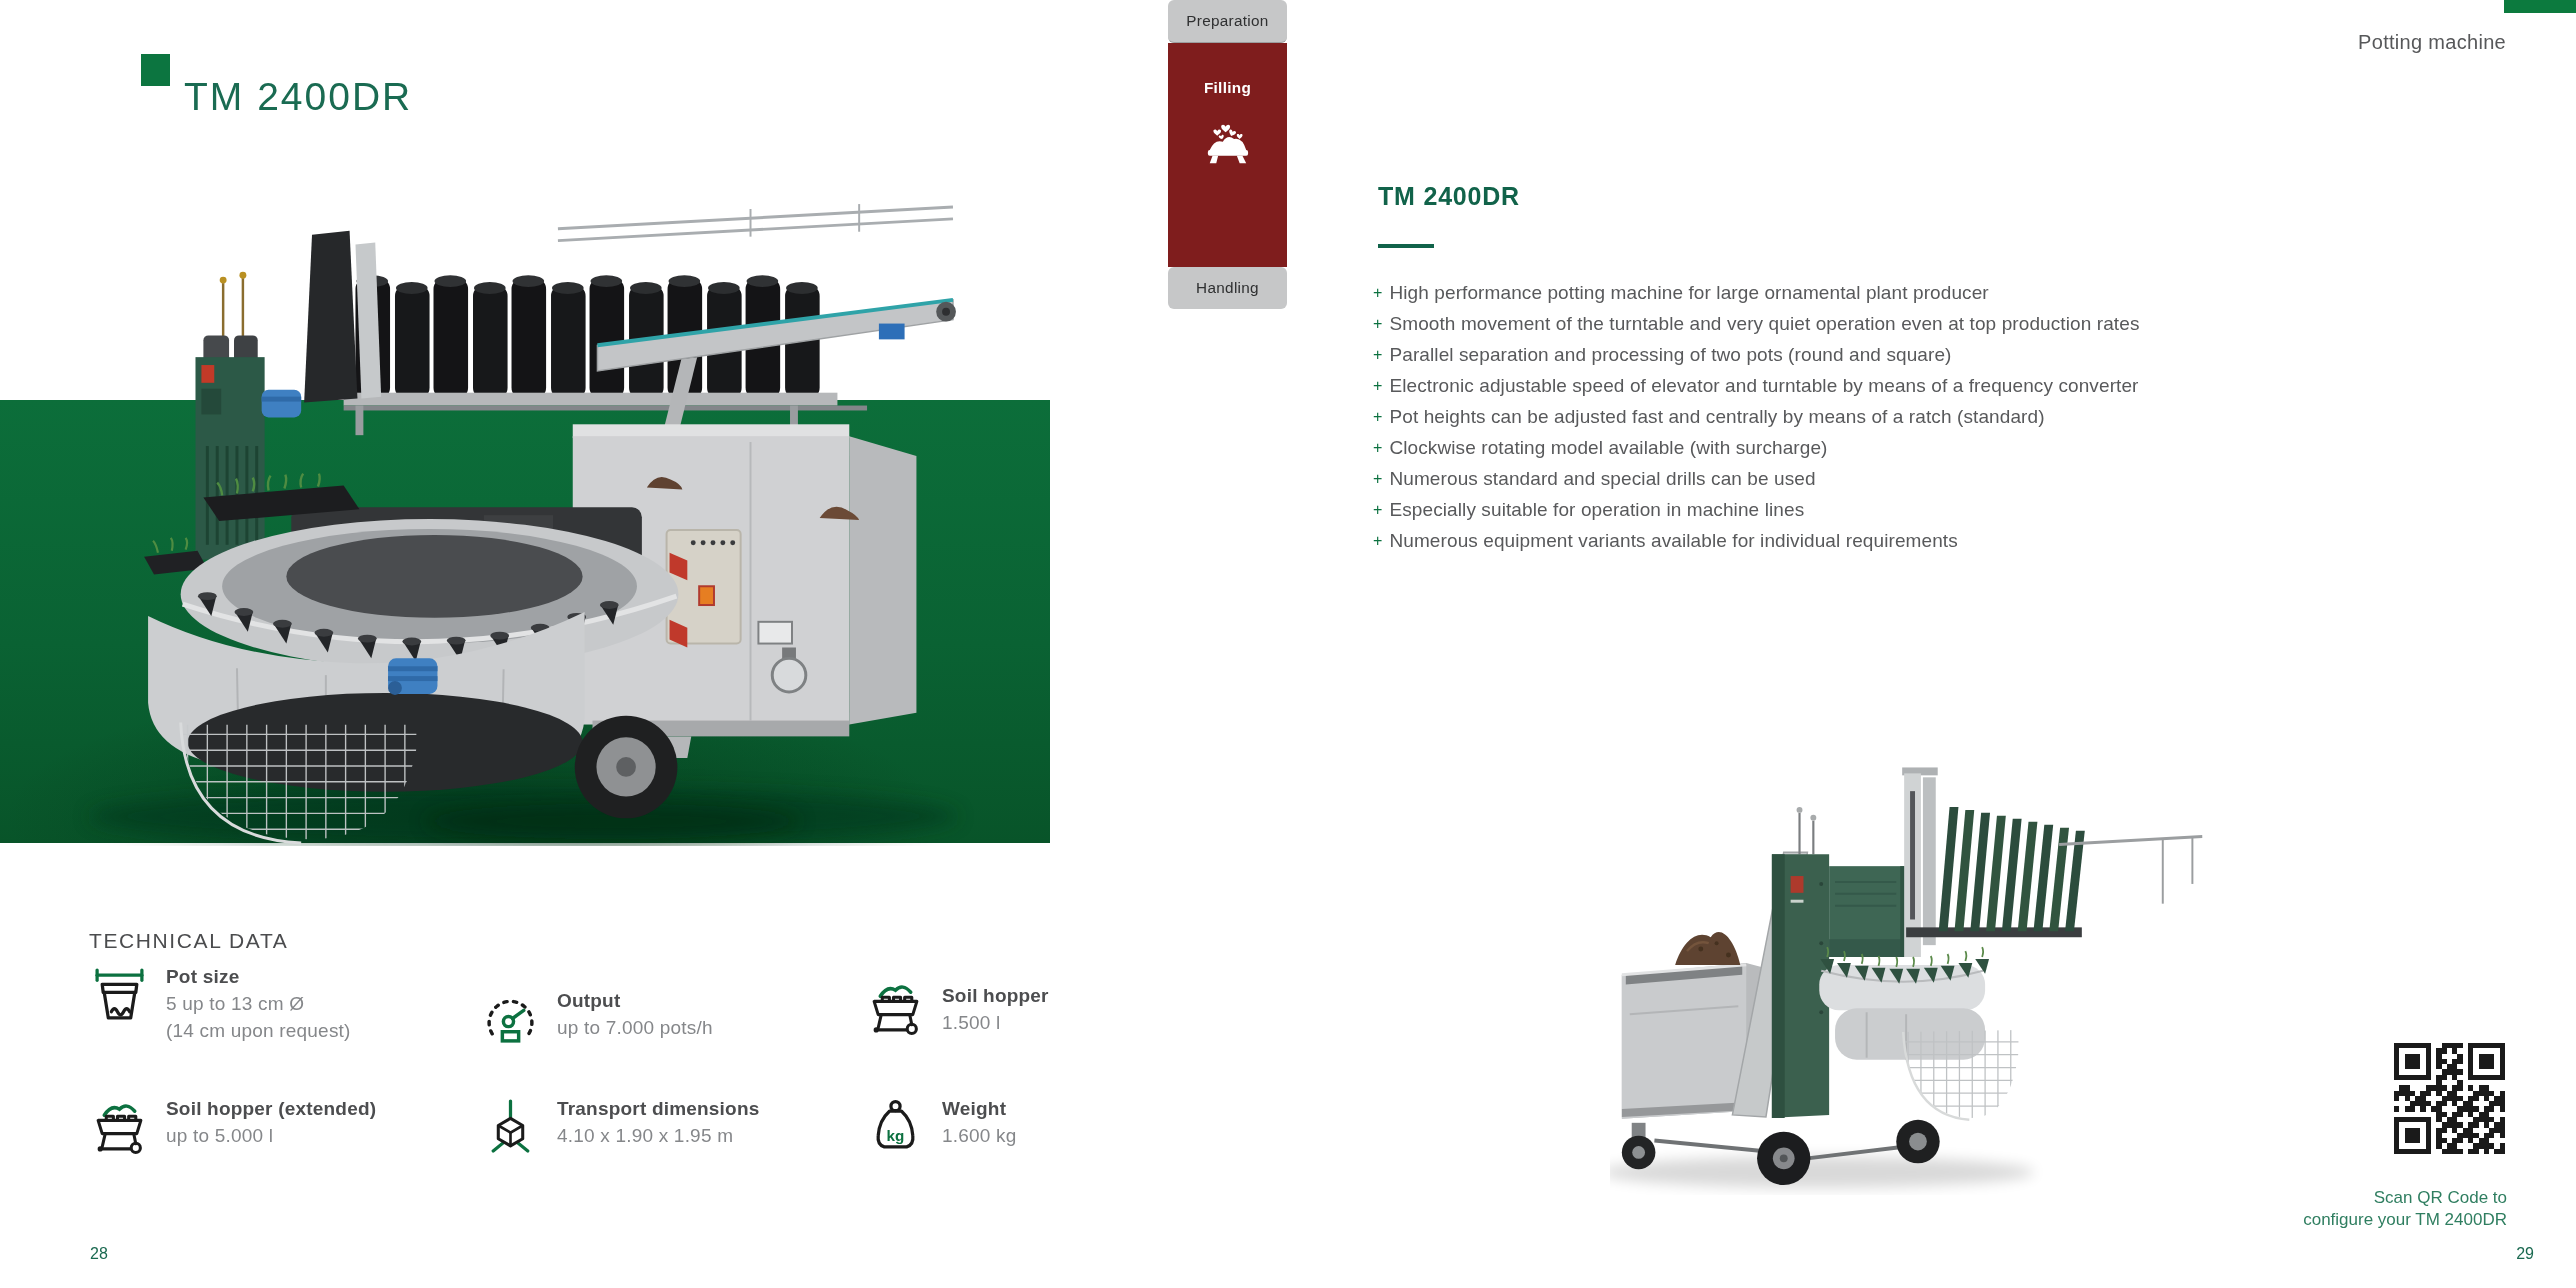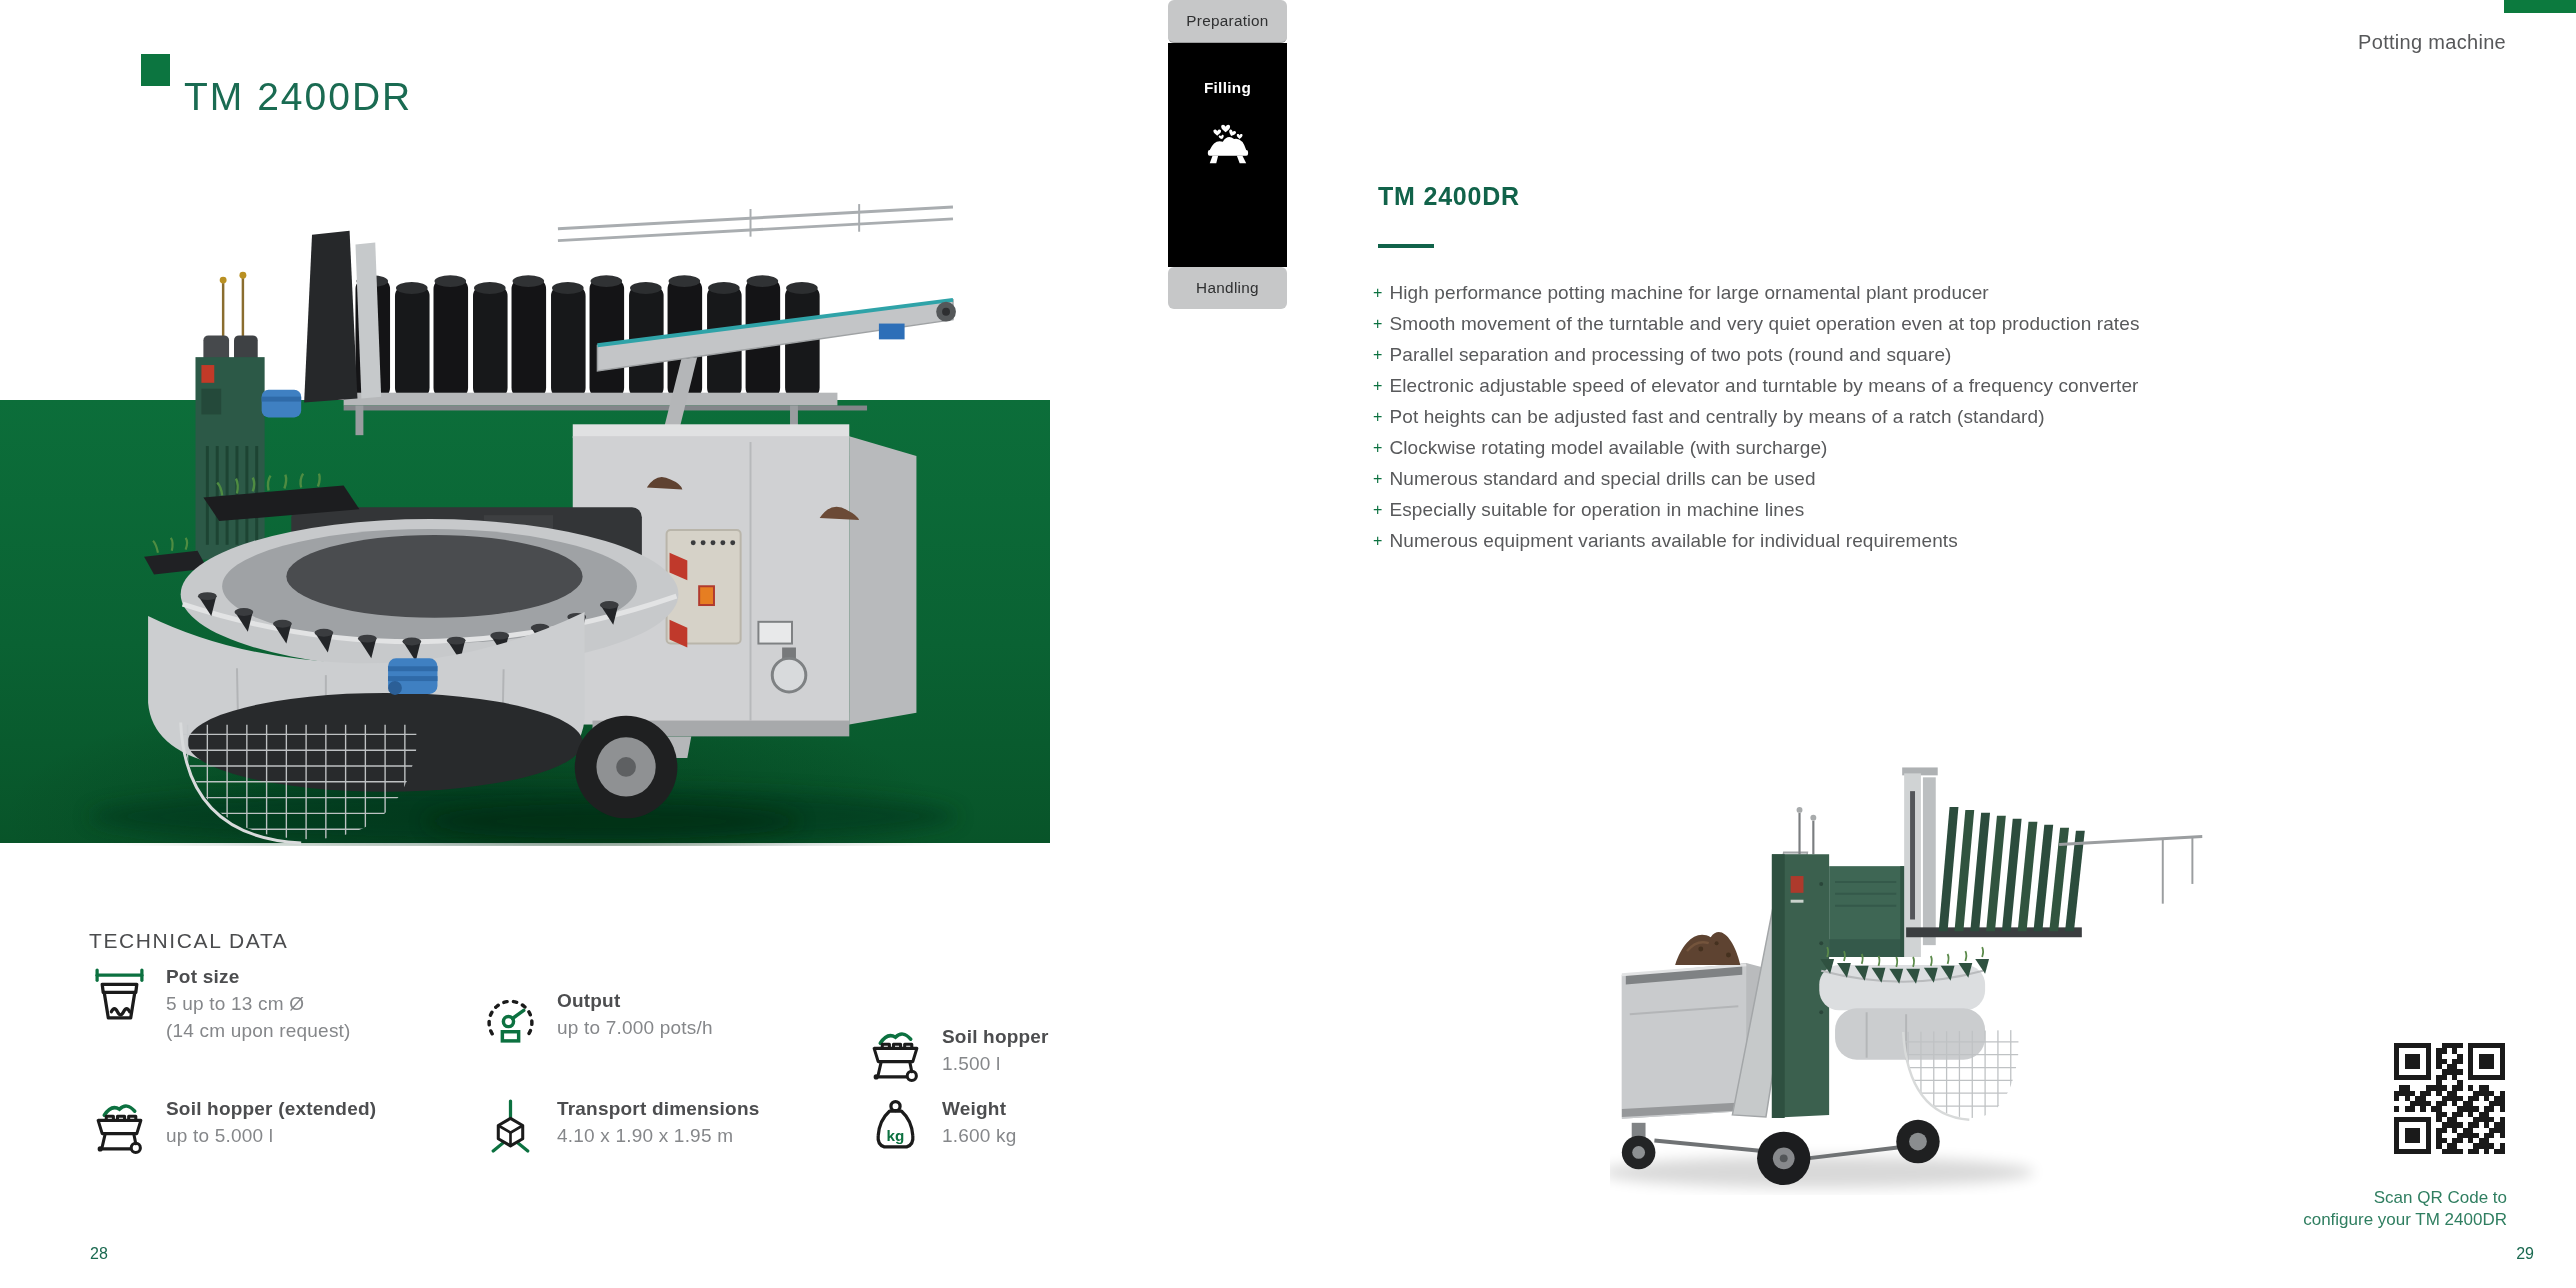--- a/index.html
+++ b/index.html
@@ -13,21 +13,21 @@
      background:
        radial-gradient(ellipse 62% 42% at 45% 94%, rgba(2,40,18,.5), rgba(2,40,18,0) 72%),
        linear-gradient(180deg,#0c6e3a 0%, #0a6233 55%, #085429 100%);}
   .machine-left{left:59px;top:130px;width:988px;height:716px;}
   .machine-right{left:1610px;top:716px;width:612px;height:479px;}
   
   .tabs{left:1168px;top:0;width:119px;}
   .tab{display:flex;align-items:center;justify-content:center;font-size:15.3px;color:#2f3031;letter-spacing:0.3px;}
   .tab.gray{height:42px;background:#c6c7c8;border-radius:6px;}
   .tab.gray.first{border-bottom:1px solid #9c9d9e;}
-  .tab.active{height:188px;background:#000000;color:#ffffff;font-weight:bold;
+  .tab.active{height:188px;background:#7f1d1d;color:#ffffff;font-weight:bold;
               flex-direction:column;justify-content:flex-start;padding-top:36px;gap:26px;}
   .fill-icon{width:49px;height:43px;}
   
   .corner-bar{left:2504px;top:0;width:72px;height:13px;background:#0c7a3e;}
   .category{top:31px;right:70px;font-size:20px;color:#57585a;letter-spacing:0.3px;}
   .rp-heading{left:1378px;top:182px;font-size:25px;font-weight:bold;letter-spacing:0.8px;color:#11634a;margin:0;}
   .rp-rule{left:1378px;top:244px;width:56px;height:4px;background:#11634a;}
   .features{left:1373px;top:282px;}
   .feature{display:flex;align-items:flex-start;height:31px;font-size:19px;color:#58595b;letter-spacing:0.1px;}
   .plus{color:#0c7140;font-size:16px;margin-right:7px;margin-top:2px;}
@@ -481,21 +481,21 @@
         <line x1="30" y1="28" x2="41" y2="20"></line>
         <rect x="20" y="41" width="16" height="9"></rect>
       </g>
     </svg>
     <div>
       <div class="tlabel">Output</div>
       <div class="tval">up to 7.000 pots/h</div>
     </div>
   </div>
 
-  <div class="tech-item" style="left:867px;top:1024px;">
+  <div class="tech-item" style="left:867px;top:977px;align-items:flex-end;">
     <svg class="ticon" viewBox="0 0 56 56">
       <path d="M13,17 Q20,6 28,11 Q35,4 43,13" fill="none" stroke="#0c7140" stroke-width="3.4" stroke-linecap="round"></path>
       <g fill="none" stroke="#1b1b1b" stroke-width="3" stroke-linecap="round" stroke-linejoin="round">
         <path d="M7,22 H49 L45,35 H11 Z"></path>
         <path d="M15,22 V18 H22 V22"></path>
           <path d="M26,22 V18 H33 V22"></path>
           <path d="M37,22 V18 H44 V22"></path>
         <line x1="14" y1="35" x2="11" y2="48"></line>
           <line x1="42" y1="35" x2="44" y2="45"></line>
         <line x1="11" y1="50" x2="39" y2="50"></line>

